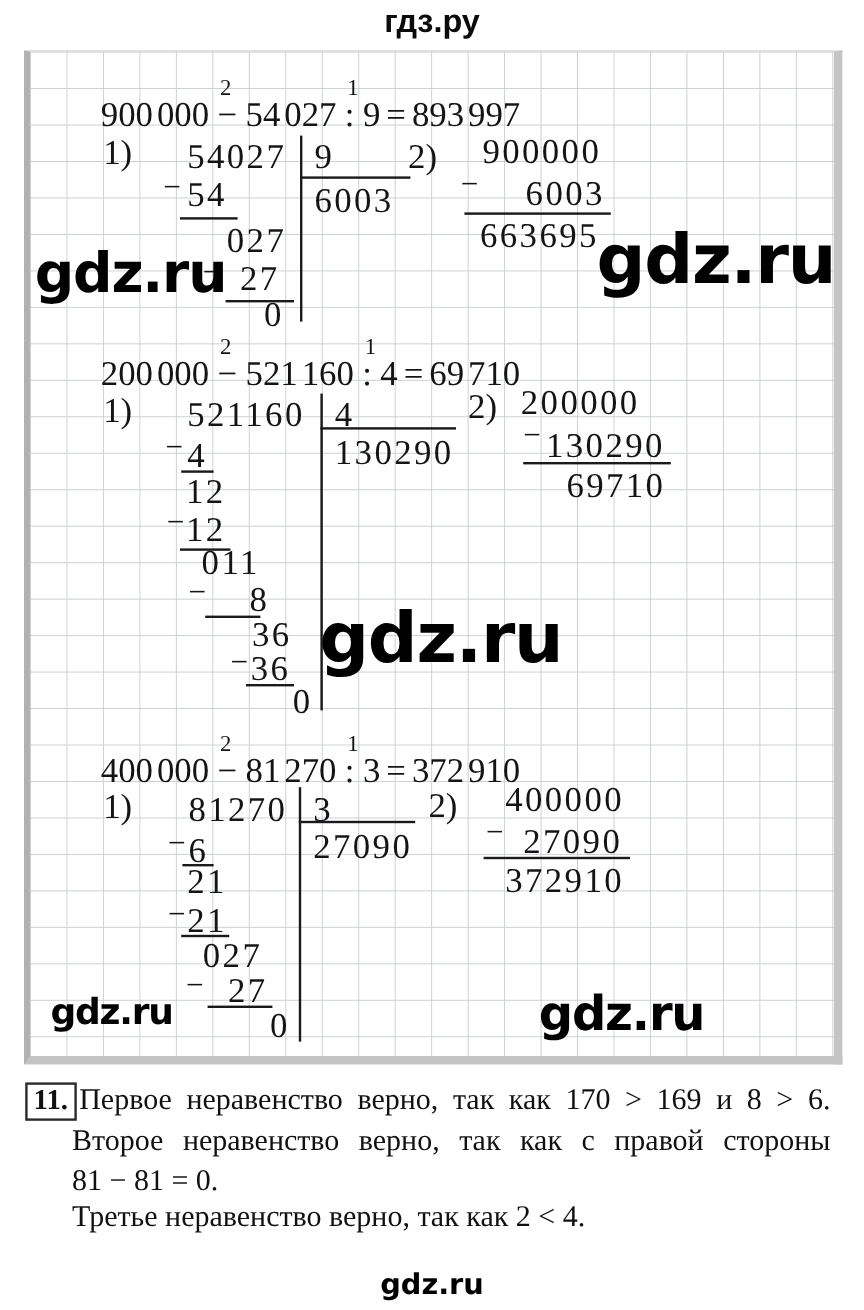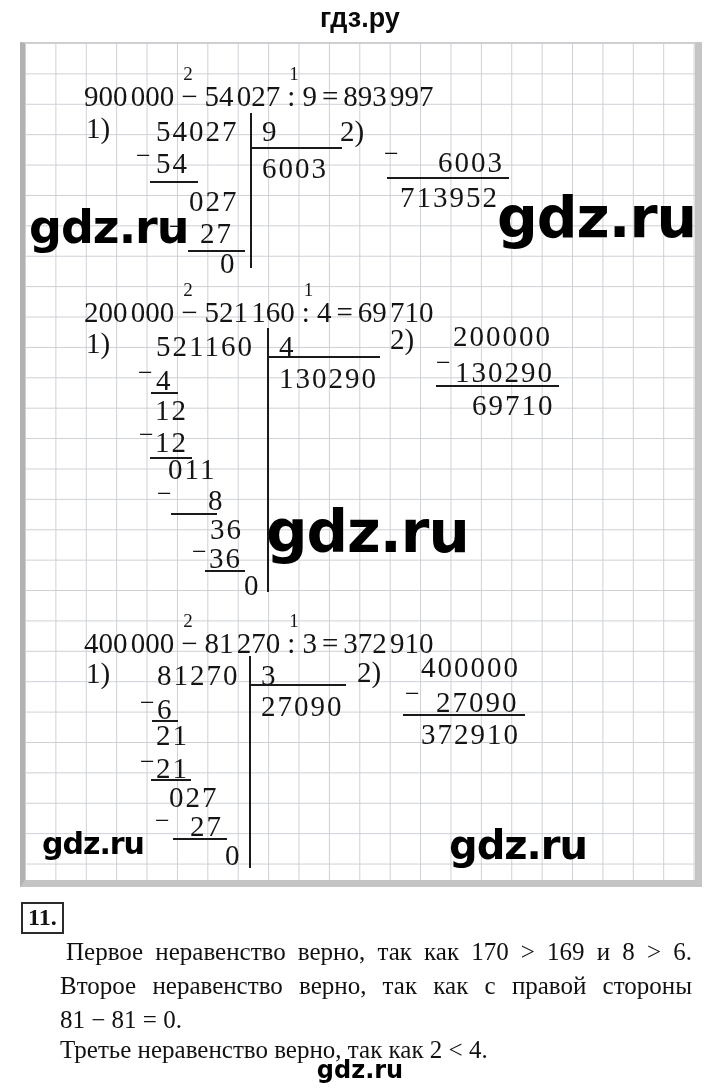--- a/index.html
+++ b/index.html
@@ -23,21 +23,21 @@
        font-size:29px;white-space:nowrap;word-spacing:-4px;color:#141414;}
   .op{position:relative;padding:0 2px;}
   .sup{position:absolute;left:4px;top:-17px;font-size:19px;letter-spacing:0;}
   .lbl{font-family:"Liberation Serif",serif;font-size:29px;color:#141414;white-space:nowrap;}
   .minus{font-family:"Liberation Serif",serif;font-size:26px;color:#141414;}
   .ul{height:2px;background:#1a1a1a;}
   .vline{width:2px;background:#1a1a1a;}
   .hline{height:2px;background:#1a1a1a;}
   .wm{font-family:"DejaVu Sans",sans-serif;font-weight:bold;color:#000;
       letter-spacing:-1px;white-space:nowrap;}
-  .tline{font-family:"Liberation Serif",serif;font-size:25px;color:#111;white-space:nowrap;margin-top:35px;}
+  .tline{font-family:"Liberation Serif",serif;font-size:25px;color:#111;white-space:nowrap;}
   .tjust{white-space:normal;text-align:justify;text-align-last:justify;}
   .tasknum{font-family:"Liberation Serif",serif;font-weight:bold;font-size:24px;color:#111;
            border:2px solid #2b2b2b;padding:0 5px 1px 5px;background:#fff;}
   .site-footer{left:0;top:1056px;width:720px;text-align:center;
                font-family:"DejaVu Sans",sans-serif;font-weight:bold;font-size:24px;color:#000;}
 </style>
 </head>
 <body>
 
 <div class="page">
@@ -65,24 +65,25 @@
   <div class="abs minus" style="left:136px;top:141px;">−</div>
   <div class="abs math" style="left:156px;top:147px;">54</div>
   <div class="abs ul" style="left:150px;top:181px;width:48px;"></div>
   <div class="abs math" style="left:189px;top:185px;">027</div>
   <div class="abs minus" style="left:169px;top:212px;">−</div>
   <div class="abs math" style="left:200px;top:217px;">27</div>
   <div class="abs ul" style="left:188px;top:250px;width:57px;"></div>
   <div class="abs math" style="left:220px;top:247px;">0</div>
 
   <div class="abs lbl" style="left:340px;top:115px;">2)</div>
+  <div class="abs math" style="left:402px;top:111px;">900000</div>
   <div class="abs minus" style="left:384px;top:139px;">−</div>
   <div class="abs math" style="left:438px;top:146px;">6003</div>
   <div class="abs ul" style="left:387px;top:177px;width:122px;"></div>
-  <div class="abs math" style="left:400px;top:181px;">713952</div>
+  <div class="abs math" style="left:400px;top:181px;">663695</div>
 
   <div class="abs wm" style="left:29px;top:200px;font-size:46px;">gdz.ru</div>
   <div class="abs wm" style="left:497px;top:184px;font-size:57px;">gdz.ru</div>
 
   <div class="abs eqn" style="left:84px;top:296px;">
     <span>200 000</span>
     <span class="op"><span class="sup">2</span><span>−</span></span>
     <span>521 160</span>
     <span class="op"><span class="sup">1</span><span>:</span></span>
     <span>4</span>
@@ -107,21 +108,21 @@
   <div class="abs minus" style="left:157px;top:479px;">−</div>
   <div class="abs math" style="left:208px;top:484px;">8</div>
   <div class="abs ul" style="left:171px;top:513px;width:46px;"></div>
   <div class="abs math" style="left:210px;top:513px;">36</div>
   <div class="abs minus" style="left:192px;top:537px;">−</div>
   <div class="abs math" style="left:209px;top:542px;">36</div>
   <div class="abs ul" style="left:205px;top:570px;width:40px;"></div>
   <div class="abs math" style="left:244px;top:569px;">0</div>
 
   <div class="abs lbl" style="left:390px;top:323px;">2)</div>
-  <div class="abs math" style="left:453px;top:320px;">200000</div>
+  <div class="abs math" style="left:434px;top:320px;">200000</div>
   <div class="abs minus" style="left:436px;top:348px;">−</div>
   <div class="abs math" style="left:455px;top:356px;">130290</div>
   <div class="abs ul" style="left:436px;top:385px;width:123px;"></div>
   <div class="abs math" style="left:472px;top:389px;">69710</div>
 
   <div class="abs wm" style="left:266px;top:498px;font-size:58px;">gdz.ru</div>
 
   <div class="abs eqn" style="left:84px;top:627px;text-align:center;">
     <span>400 000</span>
     <span class="op"><span class="sup">2</span><span>−</span></span>

